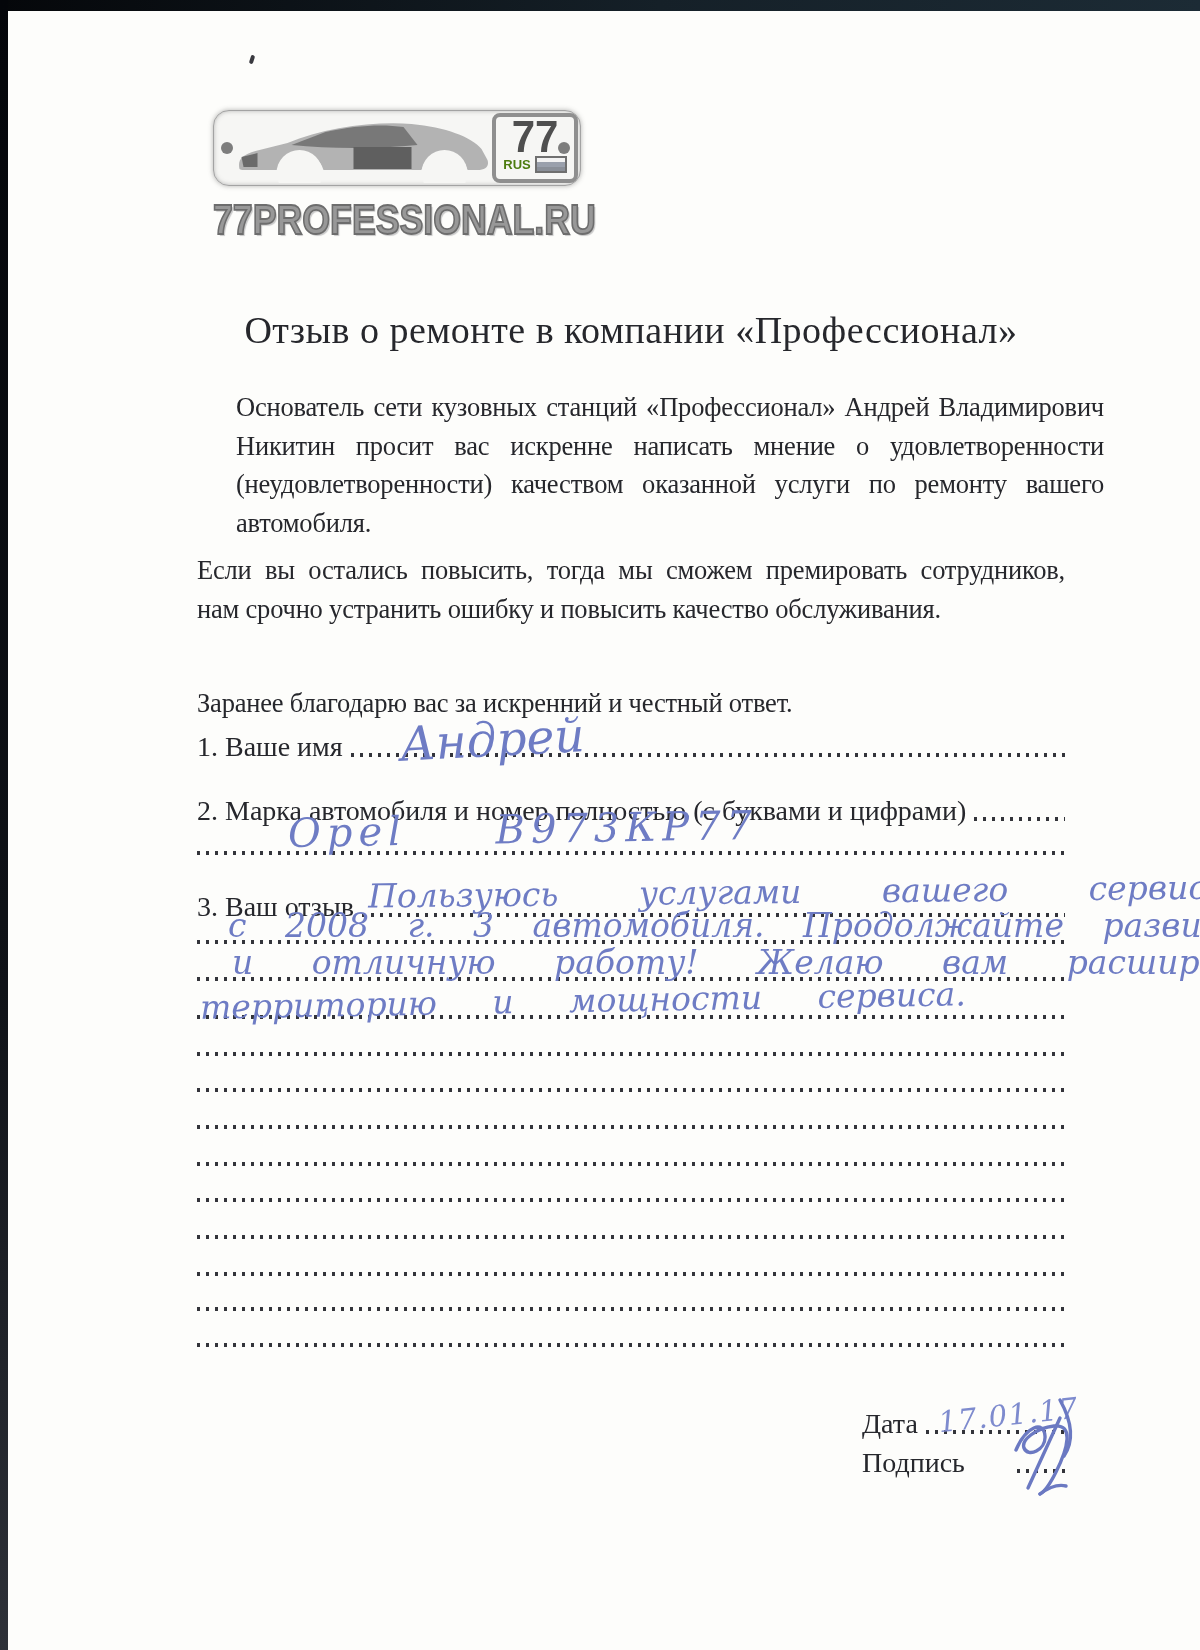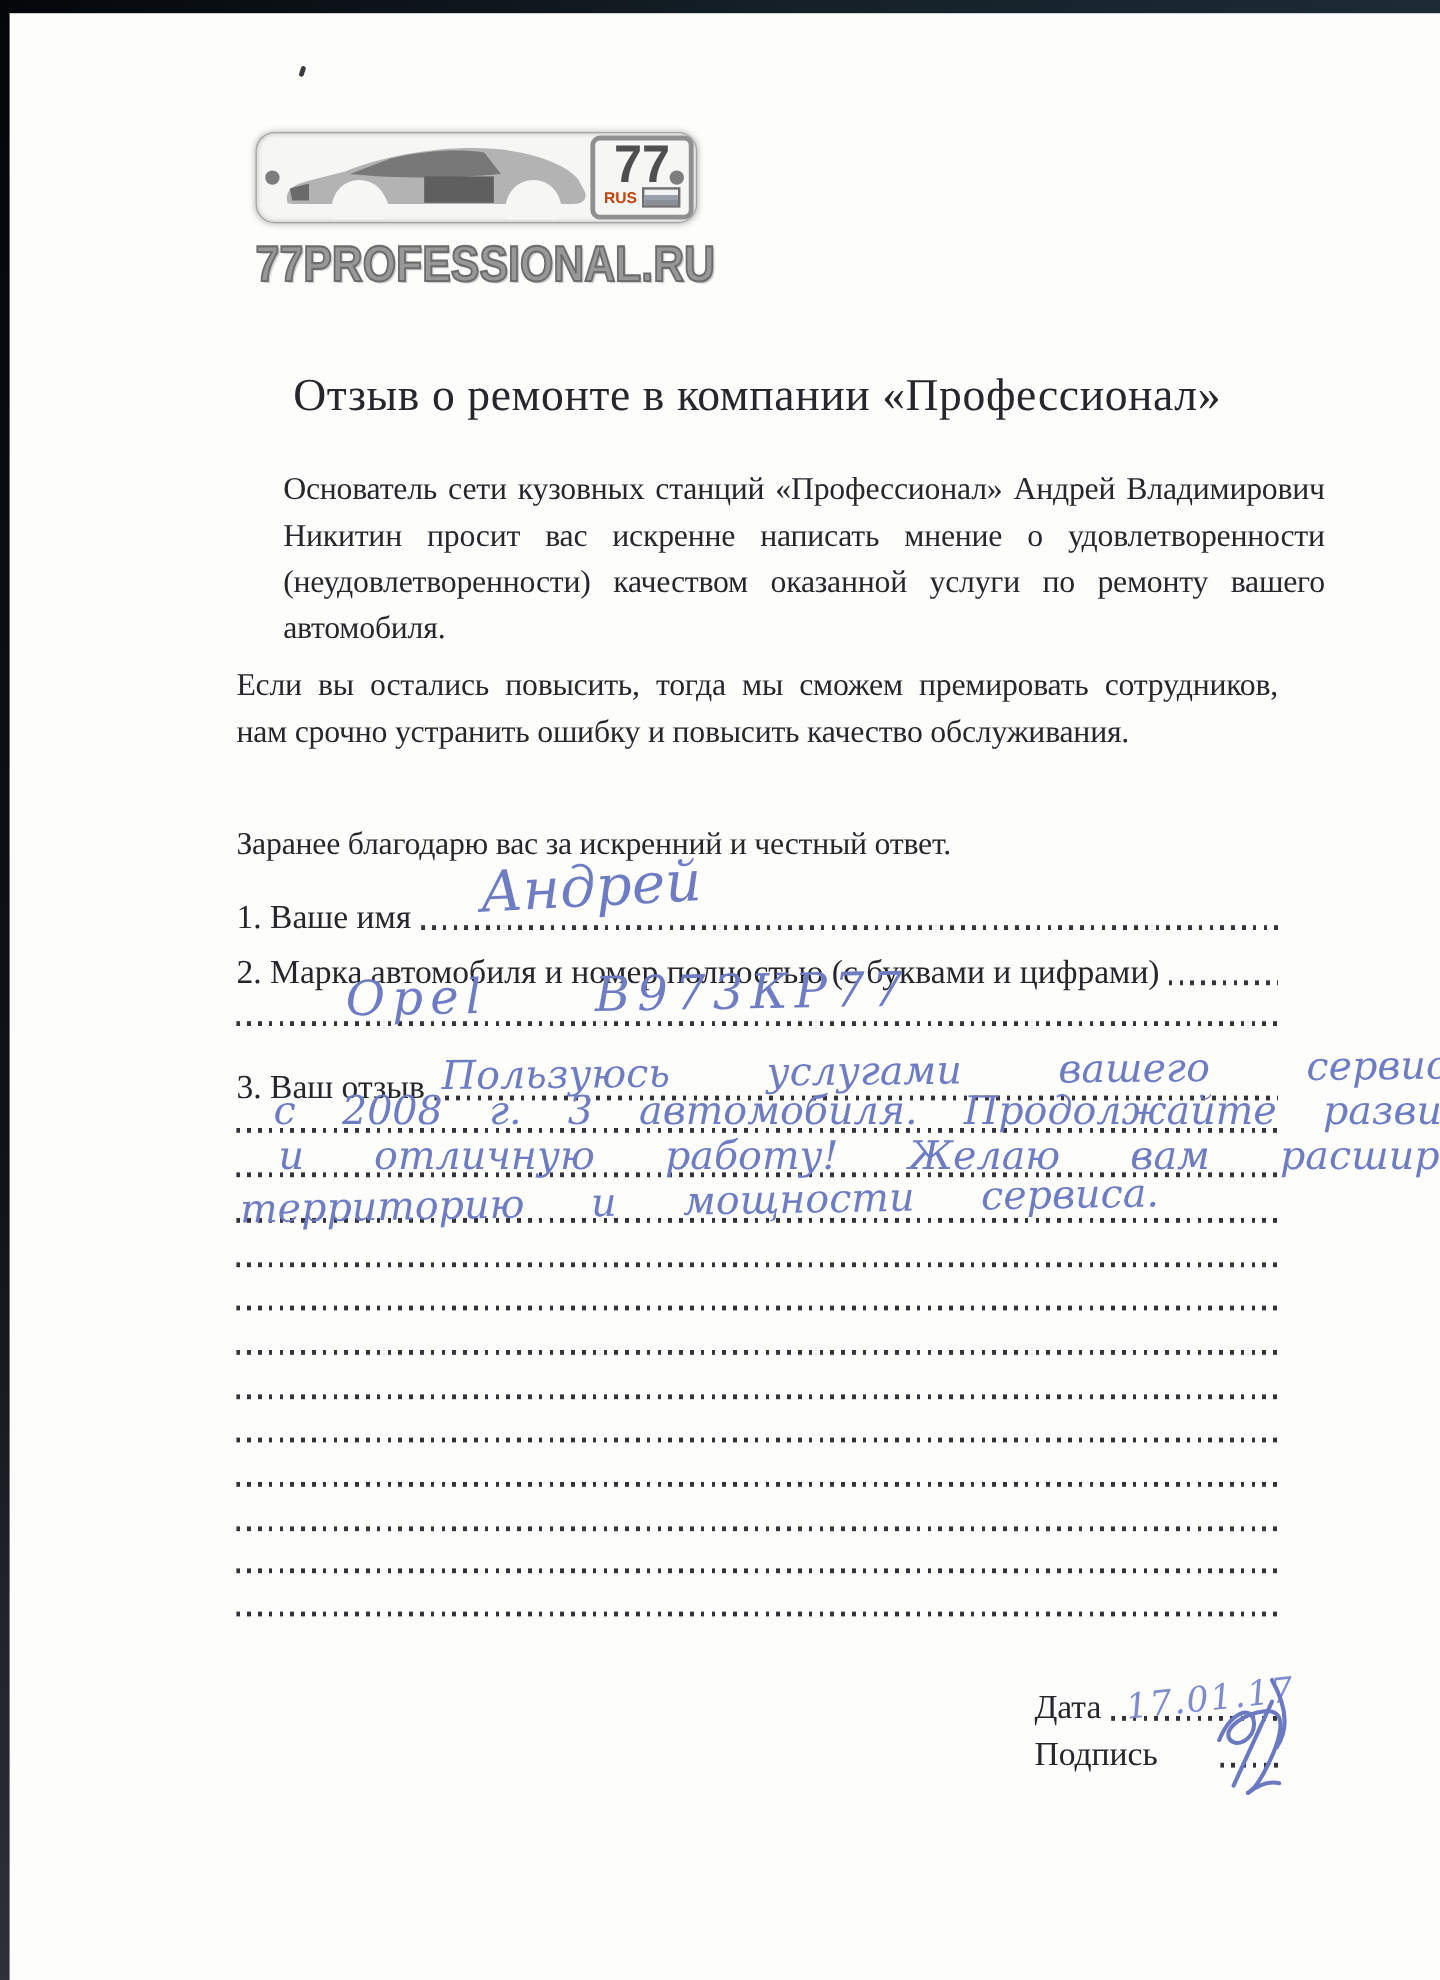--- a/index.html
+++ b/index.html
@@ -19,37 +19,37 @@
          border-radius:16px;box-shadow:0 0 5px rgba(90,90,90,.45), inset 0 0 4px rgba(120,120,120,.5);}
   .bolt{position:absolute;width:12px;height:12px;border-radius:50%;background:#7d7d7d;z-index:3;}
   .bolt-l{left:7px;top:31px;}
   .bolt-r{right:10px;top:31px;}
   .car{position:absolute;left:16px;top:2px;}
   .regionbox{position:absolute;right:2px;top:2px;width:78px;height:62px;border:4px solid #8f8f8f;
              border-radius:8px;display:flex;flex-direction:column;align-items:center;background:#f6f6f4;}
   .region-num{font-family:"Liberation Sans",sans-serif;font-weight:bold;font-size:42px;line-height:38px;
               color:#4f4f4f;margin-top:1px;transform:scaleY(1.05);}
   .region-bottom{display:flex;align-items:center;gap:4px;margin-top:0;}
-  .region-code{font-family:"Liberation Sans",sans-serif;font-weight:bold;font-size:13px;color:#c2410c;}
+  .region-code{font-family:"Liberation Sans",sans-serif;font-weight:bold;font-size:13px;color:#4d7c0f;}
   .flag{width:28px;height:13px;border:2px solid #6f6f6f;
         background:linear-gradient(180deg,#f2f2f2 0 34%,#9aa0ac 34% 67%,#8a8f98 67%);}
   .wordmark{margin-top:10px;font-family:"Liberation Sans",sans-serif;font-weight:bold;font-size:42px;
             color:#989898;-webkit-text-stroke:1.8px #6d6d6d;text-shadow:2px 2px 1px #c9c9c9;
             transform:scaleX(.85);transform-origin:left;white-space:nowrap;}
 
   
   .title{position:absolute;left:197px;width:868px;top:308px;text-align:center;font-size:38px;
          letter-spacing:.5px;white-space:nowrap;}
   .para{position:absolute;left:197px;width:868px;font-size:26.5px;line-height:38.5px;letter-spacing:-.2px;}
   .jline{text-align:justify;text-align-last:justify;}
   .jline.last{text-align-last:left;}
   .p1{top:388px;margin-left:39px;} .p2{top:551px;} .p3{top:684px;}
 
   .fieldrow{position:absolute;display:flex;align-items:baseline;font-size:28px;white-space:nowrap;}
-  .row1{left:197px;top:731px;width:868px;margin-top:18px;}
+  .row1{left:197px;top:731px;width:868px;}
   .row2{left:197px;top:795px;width:868px;}
   .row3{left:197px;top:891px;width:868px;}
   .dotfill{flex:1 1 auto;height:4px;align-self:flex-end;margin:0 0 6px 8px;
            background:repeating-linear-gradient(90deg,#33343a 0 3px,transparent 3px 9px);}
   .dotline{position:absolute;left:197px;width:868px;height:4px;
            background:repeating-linear-gradient(90deg,#33343a 0 3px,transparent 3px 9px);}
 
   
   .hand{position:absolute;font-family:"DejaVu Serif",serif;font-style:italic;color:#6e7cc4;
         white-space:nowrap;}

